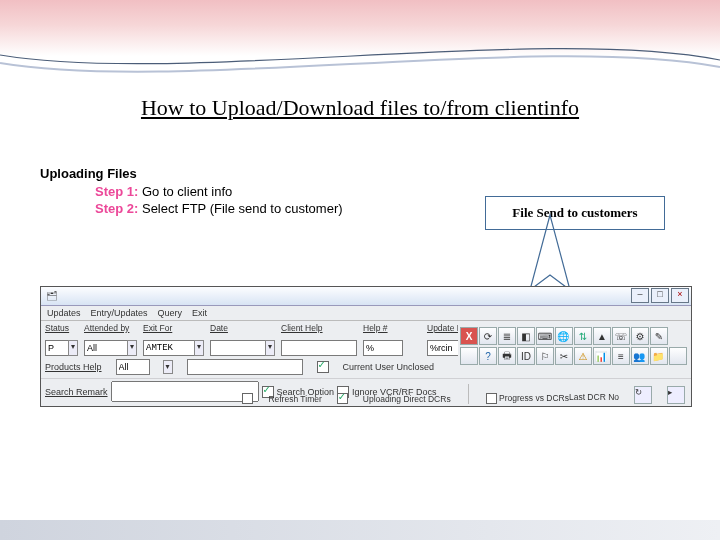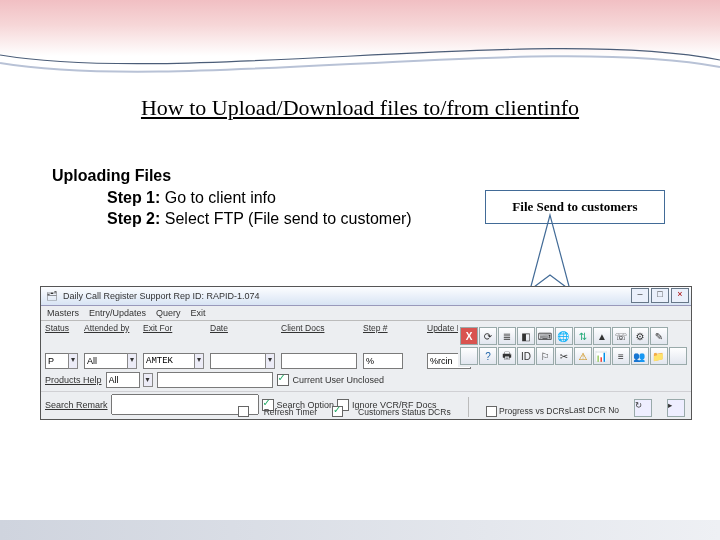--- a/index.html
+++ b/index.html
@@ -1,41 +1,41 @@
 <!DOCTYPE html>
 <html><head>
 <meta charset="utf-8">
 <style>
   html,body{margin:0;padding:0;width:720px;height:540px;font-family:"Segoe UI",Arial,sans-serif;background:#fff;color:#000;overflow:hidden}
   
   .wave{position:absolute;top:0;left:0;width:720px;height:70px;background:linear-gradient(180deg,#f1bfc3 0%,#f6d6d7 35%,#fff 80%);clip-path:ellipse(160% 100% at 50% 0%);}
   .wave-line{position:absolute;top:45px;left:0;width:720px;height:30px;pointer-events:none}
   .wave-line svg{width:720px;height:30px}
   .title{position:absolute;top:95px;left:0;width:720px;text-align:center;font-family:"Times New Roman",serif;font-size:22px;text-decoration:underline}
-  .body-text{position:absolute;top:165px;left:52px;font-size:16px;line-height:1.35}
+  .body-text{position:absolute;top:165px;left:40px;font-size:13px;line-height:1.35}
   .body-text .hdr{font-weight:bold}
   .body-text .step{margin-left:55px}
-  .body-text .step b{color:#000000}
+  .body-text .step b{color:#ec4899}
   
-  .callout{position:absolute;top:190px;left:485px;width:170px;padding:8px 4px;text-align:center;border:1px solid #426b97;font-family:"Times New Roman",serif;font-size:13px;font-weight:bold;background:#fff}
+  .callout{position:absolute;top:196px;left:485px;width:170px;padding:8px 4px;text-align:center;border:1px solid #426b97;font-family:"Times New Roman",serif;font-size:13px;font-weight:bold;background:#fff}
   .pointer{position:absolute;top:215px;left:520px;width:60px;height:80px;pointer-events:none}
   .pointer svg{overflow:visible}
   
   .shot{position:absolute;top:286px;left:40px;width:650px;border:1px solid #555;font-size:9px;background:#f3f3f4;color:#333}
   .shot .titlebar{display:flex;align-items:center;height:18px;background:linear-gradient(#fcfdff,#d8e4f4);border-bottom:1px solid #99b;position:relative}
   .shot .titlebar .ico{width:14px;height:14px;margin:0 4px;display:inline-flex;align-items:center;justify-content:center}
   .shot .titlebar .winbtns{position:absolute;right:2px;top:1px;display:flex;gap:2px}
   .shot .titlebar .winbtns span{width:16px;height:13px;border:1px solid #678;background:#eaf0fb;text-align:center;line-height:11px;font-size:9px}
   .shot .menubar{display:flex;gap:10px;padding:2px 6px;background:#eceef1;border-bottom:1px solid #bbb}
   .shot .filters{display:flex;gap:6px;padding:2px 4px 0 4px;background:#eceef1}
   .shot .filters .col{display:flex;flex-direction:column;align-items:flex-start}
-  .shot .filters .lbl{font-size:8.5px;text-decoration:underline;margin-bottom:20px;white-space:nowrap}
+  .shot .filters .lbl{font-size:8.5px;text-decoration:underline;margin-bottom:7px;white-space:nowrap}
   .shot .filters input[type=text],.shot .row2 input[type=text]{height:14px;border:1px solid #7a7a7a;background:#fff;font-size:9px;padding:0 2px}
   .shot .dd{width:8px;text-align:center;border:1px solid #888;background:#ececf7;font-size:8px;line-height:12px;margin-left:-1px}
-  .shot .row2{display:flex;align-items:center;gap:4px;padding:3px 4px;background:#eceef1}
+  .shot .row2{display:flex;align-items:center;gap:14px;padding:3px 4px;background:#eceef1}
   .shot .row3{display:flex;align-items:center;gap:3px;padding:2px 4px 4px 4px;background:#eceef1;border-top:1px solid #d0d0d4}
   .shot .cb{width:10px;height:10px;border:1px solid #666;background:#fff;display:inline-block;position:relative;flex:none}
   .shot .cb.on::after{content:"✓";position:absolute;top:-3px;left:0;font-size:10px;color:#2a6}
   .shot .toolbar{position:absolute;right:2px;top:38px;display:flex;flex-direction:column;gap:2px;padding:2px;background:#eceef1}
   .shot .toolbar .trow{display:flex;gap:1px}
   .shot .toolbar .tb{width:16px;height:16px;border:1px solid #9aa;background:linear-gradient(#fefeff,#e2e6ef);display:flex;align-items:center;justify-content:center;font-size:10px}
   .shot .status-right{position:absolute;right:6px;bottom:2px;display:flex;align-items:flex-end;gap:15px;font-size:8.5px}
   .shot .status-right .cb{width:9px;height:9px}
   .shot .status-right .sep{width:0;height:20px;border-left:1px solid #bbb;margin:0 2px}
   
@@ -63,29 +63,28 @@
 <div class="callout">File Send to customers</div>
 <div class="pointer">
   <svg width="60" height="80">
       <path d="M30 0 L10 75 L30 60 L50 75 Z" fill="none" stroke="#426b97" stroke-width="1.2"></path>
     </svg>
 </div>
 
 <div class="shot">
   <div class="titlebar">
     <span class="ico">🗂</span>
-    <span>Daily Call Register   Support Rep ID: RAPID-1.074</span>
     <div class="winbtns">
       <span>–</span>
       <span>□</span>
       <span style="color:#a00">×</span>
     </div>
   </div>
   <div class="menubar">
-    <span>Masters</span>
+    <span>Updates</span>
     <span>Entry/Updates</span>
     <span>Query</span>
     <span>Exit</span>
   </div>
 
   <div class="filters">
     <div class="col">
         <span class="lbl">Status</span>
       <span style="display:flex">
           <input type="text" style="width: 18px;" value="P">
@@ -107,25 +106,25 @@
         </span>
       </div>
     <div class="col">
         <span class="lbl">Date</span>
       <span style="display:flex">
           <input type="text" style="width: 50px;">
           <span class="dd">▾</span>
         </span>
       </div>
     <div class="col">
-        <span class="lbl">Client Docs</span>
+        <span class="lbl">Client Help</span>
       <input type="text" style="width: 70px;">
       </div>
     <div class="col">
-        <span class="lbl">Step #</span>
+        <span class="lbl">Help #</span>
       <input type="text" style="width: 34px;" value="%">
       </div>
     <div class="col" style="margin-left:18px">
         <span class="lbl">Update Dt.</span>
       <span style="display:flex">
           <input type="text" style="width: 38px;" value="%rcin">
         </span>
       </div>
   </div>
 
@@ -174,21 +173,21 @@
         <span class="tb">👥</span>
         <span class="tb">📁</span>
         <span class="tb"></span>
       </div>
   </div>
 
   <div class="status-right">
     <span class="cb"></span>
       <span>Refresh Timer</span>
     <span class="cb on"></span>
-      <span>Customers Status DCRs</span>
+      <span>Uploading Direct DCRs</span>
     <div class="sep"></div>
     <div style="display:flex;flex-direction:row;align-items:flex-start;line-height:1.05">
       <span><span class="cb" style="vertical-align:middle"></span> <span>Progress vs DCRs</span></span>
       <span>Last DCR No</span>
     </div>
     <span class="tb" style="width:16px;height:16px;border:1px solid #9aa;background:#eef">↻</span>
     <span class="tb" style="width:16px;height:16px;border:1px solid #9aa;background:#eef">▸</span>
   </div>
 </div>
 

